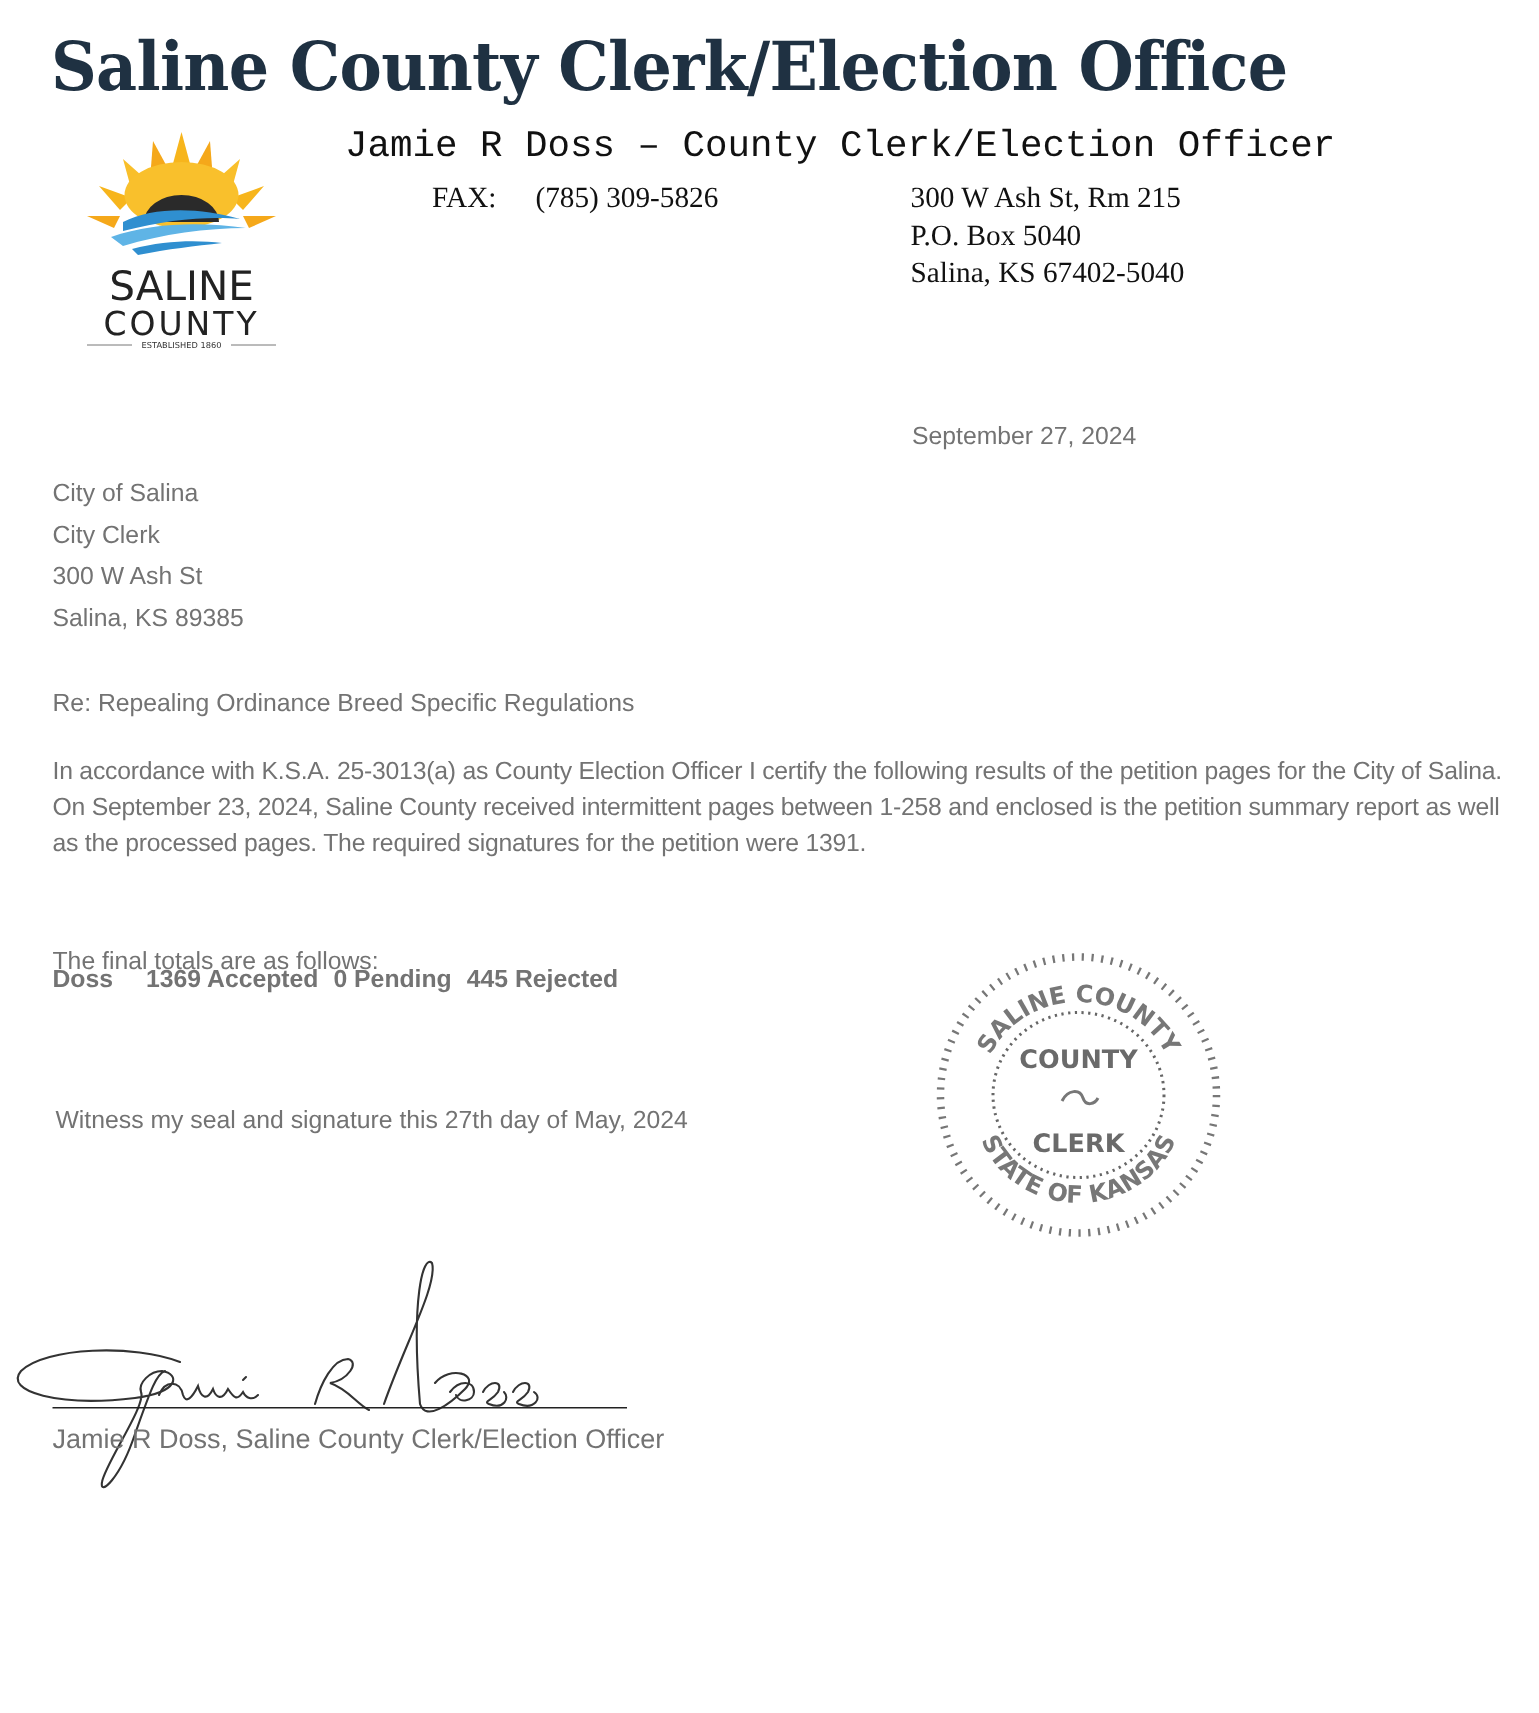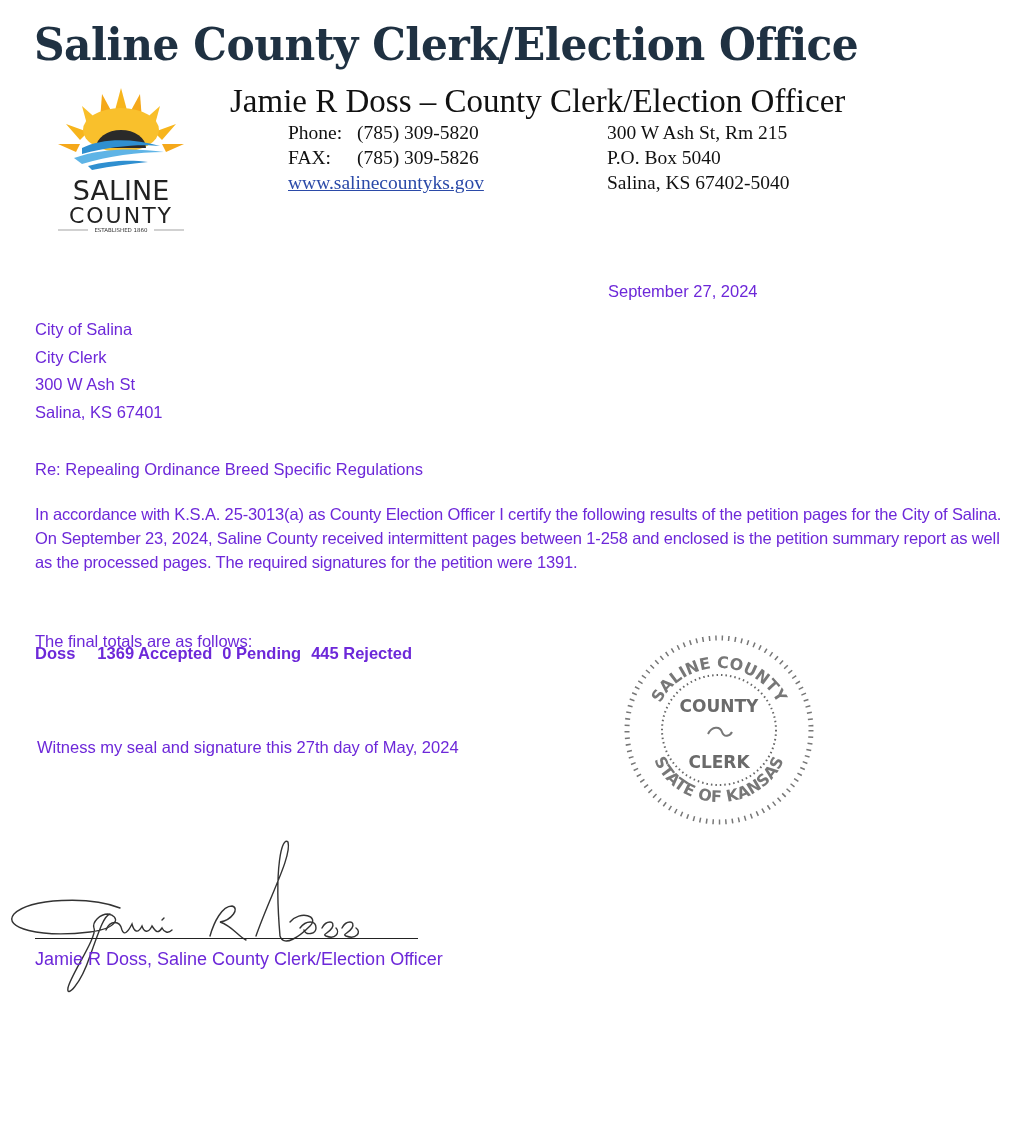--- a/index.html
+++ b/index.html
@@ -6,32 +6,32 @@
   body { width: 1026px; height: 1142px; position: relative; overflow: hidden; color: #1a1a1a; }
   .abs { position: absolute; }
   .title {
     left: 34px; top: 18px;
     font-family: "DejaVu Serif", serif; font-weight: bold;
     font-size: 45px; letter-spacing: -0.5px; color: #1f3142; white-space: nowrap;
     transform: scaleX(0.94); transform-origin: left top;
   }
   .subtitle {
     left: 230px; top: 83px;
-    font-family: Liberation Serif, serif; font-size: 33px; color: #111; white-space: nowrap;
+    font-family: Liberation Mono, monospace; font-size: 25px; color: #111; white-space: nowrap;
   }
   .logo { left: 52px; top: 86px; width: 138px; height: 146px; }
   .contact {
     font-family: "Liberation Serif", serif; font-size: 19.5px; line-height: 25px; color: #111;
   }
   .contact-left { left: 288px; top: 120px; }
   .contact-right { left: 607px; top: 120px; }
   .contact a { color: #2b4aa8; text-decoration: underline; }
   .contact .lbl { display: inline-block; }
   .body-text {
-    font-family: "Liberation Sans", sans-serif; font-size: 16.5px; color: #6d28d9;
+    font-family: "Liberation Sans", sans-serif; font-size: 16.5px; color: #737373;
   }
   .date { left: 608px; top: 282px; }
   .recipient { left: 35px; top: 316px; line-height: 27.5px; }
   .re { left: 35px; top: 460px; }
   .para { left: 35px; top: 502px; width: 975px; line-height: 24px; letter-spacing: -0.15px; }
   .final { left: 35px; top: 632px; }
   .totals { left: 35px; top: 644px; font-weight: bold; white-space: pre; }
   .witness { left: 37px; top: 738px; }
   .seal { left: 612px; top: 630px; width: 215px; height: 200px; }
   .sig { left: 0px; top: 836px; width: 440px; height: 160px; }
@@ -62,38 +62,36 @@
   <path d="M22,72 C50,62 84,62 112,66 C86,66 56,70 30,78 Z" fill="#5fb4e6"></path>
   <path d="M36,80 C58,74 80,74 96,76 C78,78 60,80 40,84 Z" fill="#2f8fd0"></path>
   <text x="69" y="114" text-anchor="middle" font-family="DejaVu Sans, sans-serif" font-size="27" fill="#222">SALINE</text>
   <text x="69" y="137" text-anchor="middle" font-family="DejaVu Sans, sans-serif" font-size="22" fill="#222" letter-spacing="2">COUNTY</text>
   <line x1="6" y1="144" x2="36" y2="144" stroke="#666" stroke-width="0.6"></line>
   <line x1="102" y1="144" x2="132" y2="144" stroke="#666" stroke-width="0.6"></line>
   <text x="69" y="146" text-anchor="middle" font-family="DejaVu Sans, sans-serif" font-size="5.5" fill="#333">ESTABLISHED 1860</text>
 </svg>
 
 <div class="abs contact contact-left">
-  <div><span class="lbl" style="width:69px">Phone:</span><span>(785) 309-5820</span></div>
   <div><span class="lbl" style="width:69px">FAX:</span><span>(785) 309-5826</span></div>
-  <div><a>www.salinecountyks.gov</a></div>
 </div>
 
 <div class="abs contact contact-right">
   <div>300 W Ash St, Rm 215</div>
   <div>P.O. Box 5040</div>
   <div>Salina, KS  67402-5040</div>
 </div>
 
 <div class="abs body-text date">September 27, 2024</div>
 
 <div class="abs body-text recipient">
   <div>City of Salina</div>
   <div>City Clerk</div>
   <div>300 W Ash St</div>
-  <div>Salina, KS 67401</div>
+  <div>Salina, KS 89385</div>
 </div>
 
 <div class="abs body-text re">Re: Repealing Ordinance Breed Specific Regulations</div>
 
 <div class="abs body-text para">In accordance with K.S.A. 25-3013(a) as County Election Officer I certify the following results of the petition pages for the City of Salina. On September 23, 2024, Saline County received intermittent pages between 1-258 and enclosed is the petition summary report as well as the processed pages. The required signatures for the petition were 1391.</div>
 
 <div class="abs body-text final">The final totals are as follows:</div>
 
 <div class="abs body-text totals"><span>Doss</span><span style="display:inline-block;width:22px"></span><span>1369 Accepted</span><span style="display:inline-block;width:10px"></span><span>0 Pending</span><span style="display:inline-block;width:10px"></span><span>445 Rejected</span></div>
 

